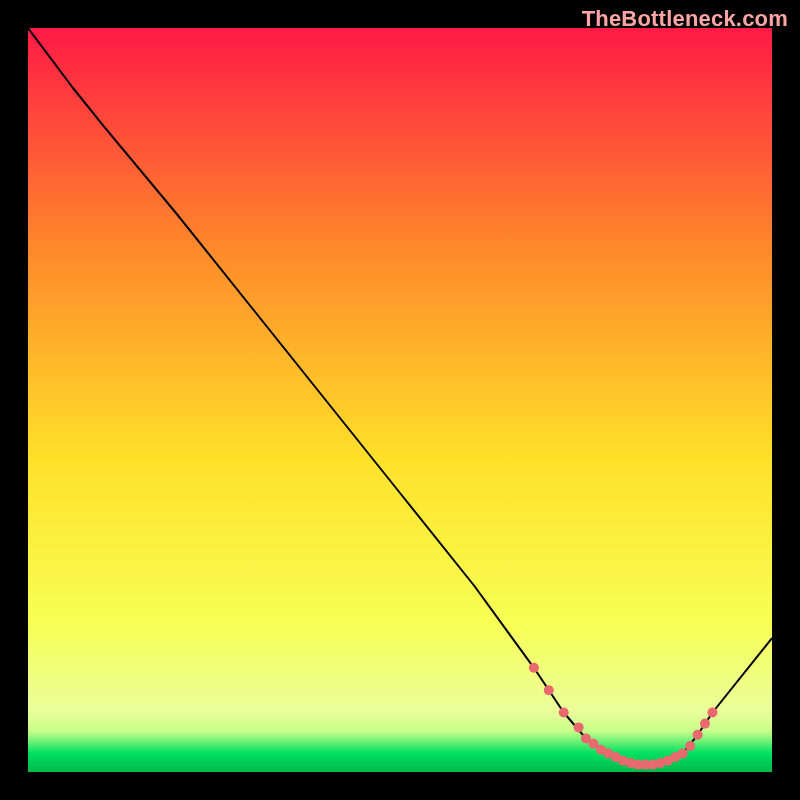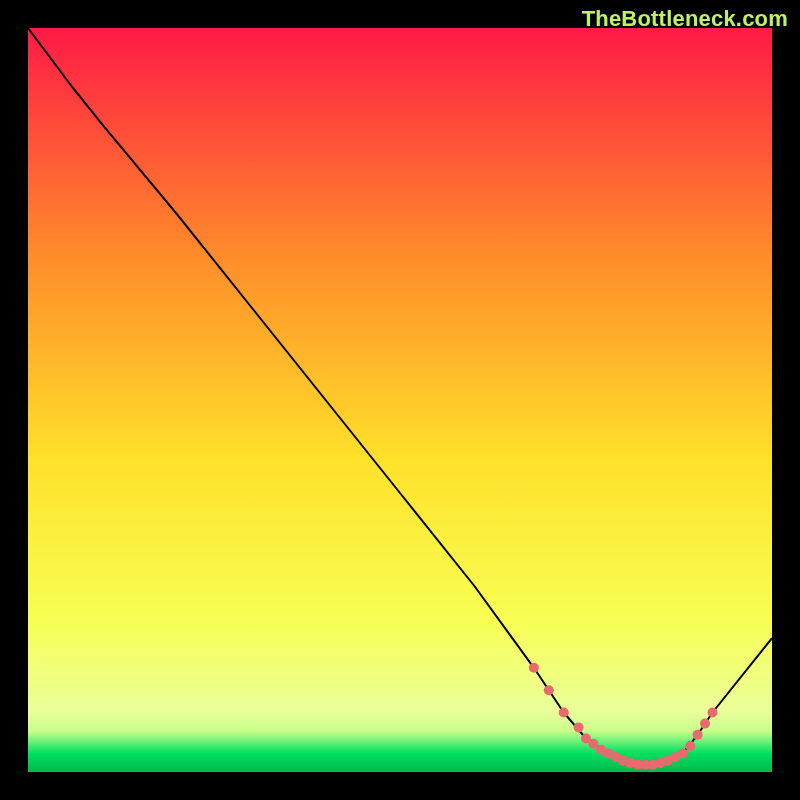--- a/index.html
+++ b/index.html
@@ -14,21 +14,21 @@
   .stage {
     position: relative;
     width: 800px;
     height: 800px;
     background: #000;
   }
   .watermark {
     position: absolute;
     top: 6px;
     right: 12px;
-    color: #bef264;
+    color: #fca5a5;
     font-size: 22px;
     font-weight: 600;
     letter-spacing: 0.2px;
     z-index: 5;
   }
   .plot {
     position: absolute;
     left: 28px;
     top: 28px;
     width: 744px;

